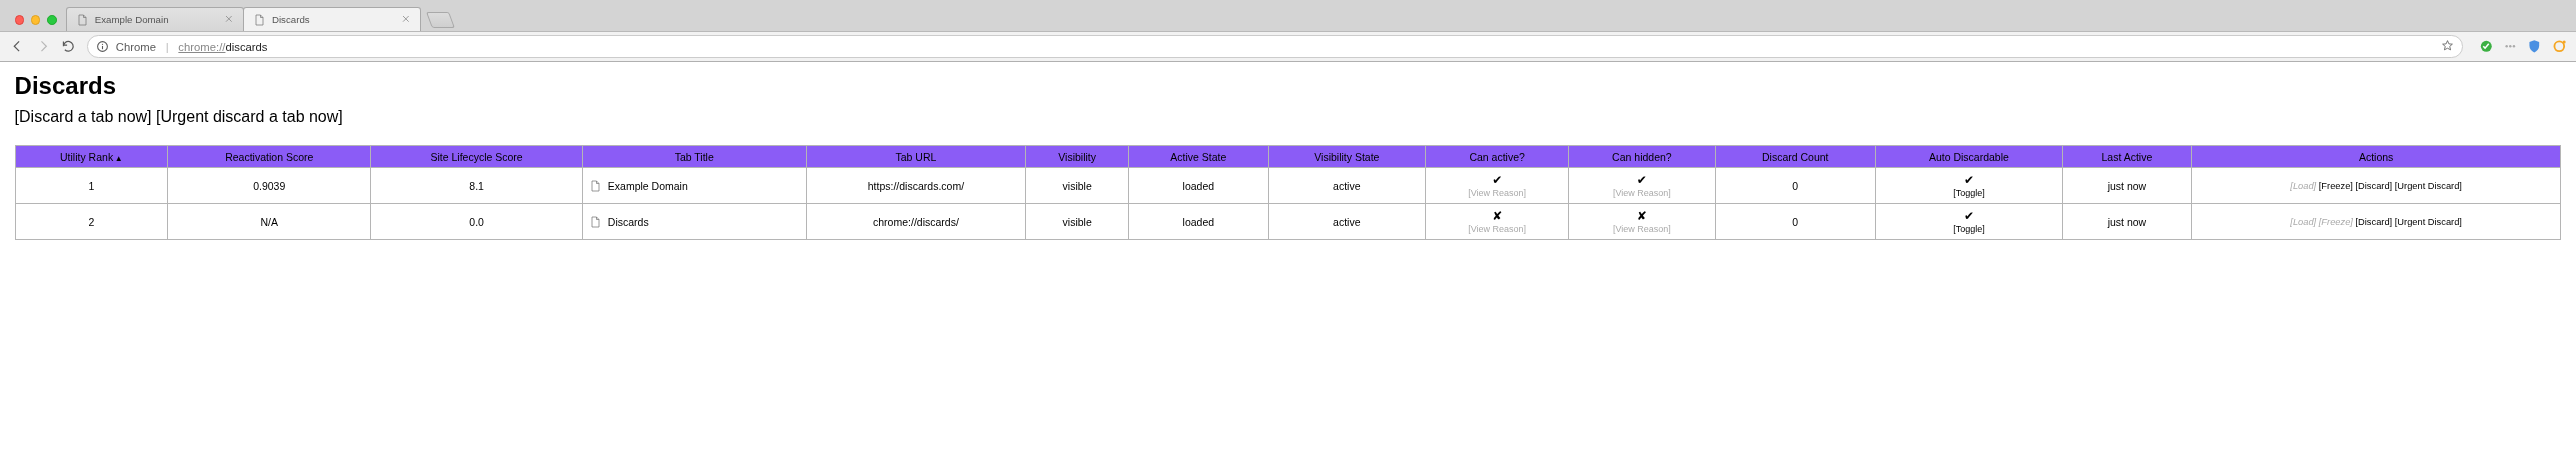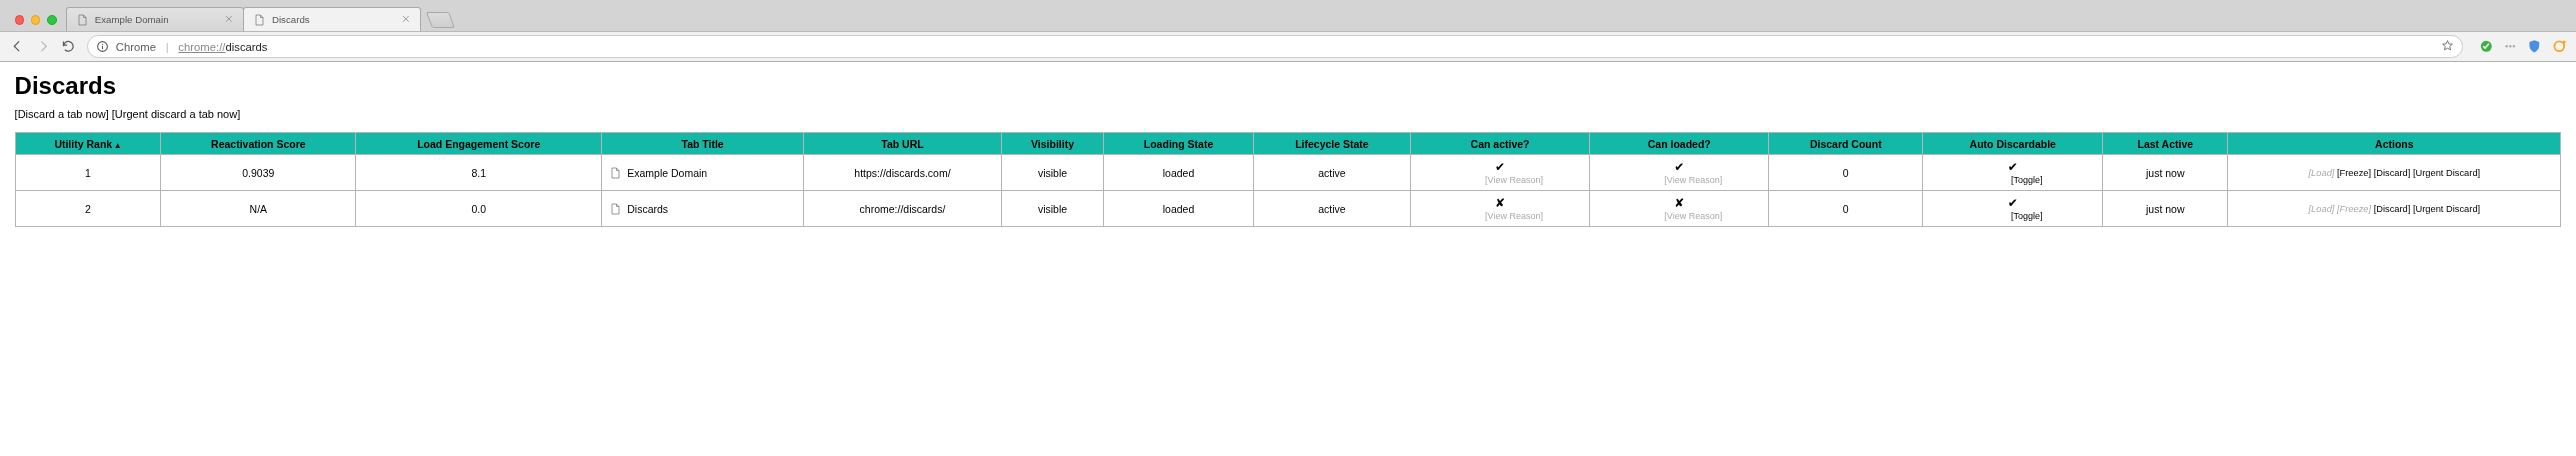--- a/index.html
+++ b/index.html
@@ -30,33 +30,33 @@
 .url-sep { color: #bbb; margin: 0 3.2px; }
 .url-dim { color: #888; text-decoration: underline; }
 .url-main { color: #222; }
 .omnibox-star { margin-left: auto; color: #5a5a5a; }
 .ext-icons { display: flex; align-items: center; gap: 9.7px; padding-left: 4.9px; }
 .ext-icon { width: 14.6px; height: 14.6px; }
 
 
 .content { padding: 9.7px 14.6px; }
 h1 { font-size: 24px; font-weight: 700; margin-bottom: 8px; }
-.action-line { margin-bottom: 12px; font-size: 11px; }
+.action-line { margin-bottom: 19px; font-size: 16px; }
 .bracket-link { cursor: pointer; }
 .bracket-link.disabled { color: #aaa; cursor: default; font-style: italic; }
 
 table { width: 100%; border-collapse: collapse; font-size: 10.5px; }
 th, td { border: 0.8px solid #b5b5b5; padding: 4.9px 6.5px; text-align: center; vertical-align: middle; }
-th { background: #14b8a6; font-weight: 700; }
+th { background: #8b5cf6; font-weight: 400; }
 th.sortable .sort-arrow { font-size: 8px; margin-left: 1.6px; }
 td.center, th.center { text-align: center; }
 .cell-icon-text { display: flex; align-items: center; gap: 6.5px; }
 .doc-icon { width: 12px; height: 12px; color: #777; flex-shrink: 0; }
 .check { color: #000; font-size: 12px; }
-.sub-link { font-size: 9px; cursor: pointer; margin-left: 28px; }
+.sub-link { font-size: 9px; cursor: pointer; }
 .sub-link.dim { color: #aaa; }
 .stack { display: flex; flex-direction: column; align-items: center; line-height: 1.2; }
 .actions-cell { white-space: nowrap; font-size: 9.3px; }
 </style>
 </head>
 <body>
 
 <div class="browser-chrome">
   <div class="tab-bar">
     <div class="mac-controls">
@@ -150,28 +150,28 @@
   <h1>Discards</h1>
   <div class="action-line">
     <span class="bracket-link">[Discard a tab now]</span>
     <span class="bracket-link">[Urgent discard a tab now]</span>
   </div>
   <table>
     <thead>
       <tr>
         <th class="center sortable"><span>Utility Rank</span><span class="sort-arrow">▲</span></th>
         <th class="center">Reactivation Score</th>
-        <th class="center">Load Engagement Score</th>
+        <th class="center">Site Lifecycle Score</th>
         <th>Tab Title</th>
         <th>Tab URL</th>
         <th>Visibility</th>
-        <th>Loading State</th>
-        <th>Lifecycle State</th>
+        <th>Active State</th>
+        <th>Visibility State</th>
         <th class="center">Can active?</th>
-        <th class="center">Can loaded?</th>
+        <th class="center">Can hidden?</th>
         <th class="center">Discard Count</th>
         <th class="center">Auto Discardable</th>
         <th>Last Active</th>
         <th>Actions</th>
       </tr>
     </thead>
     <tbody id="table-body">
         <tr>
           <td class="center">1</td>
           <td class="center">0.9039</td>

